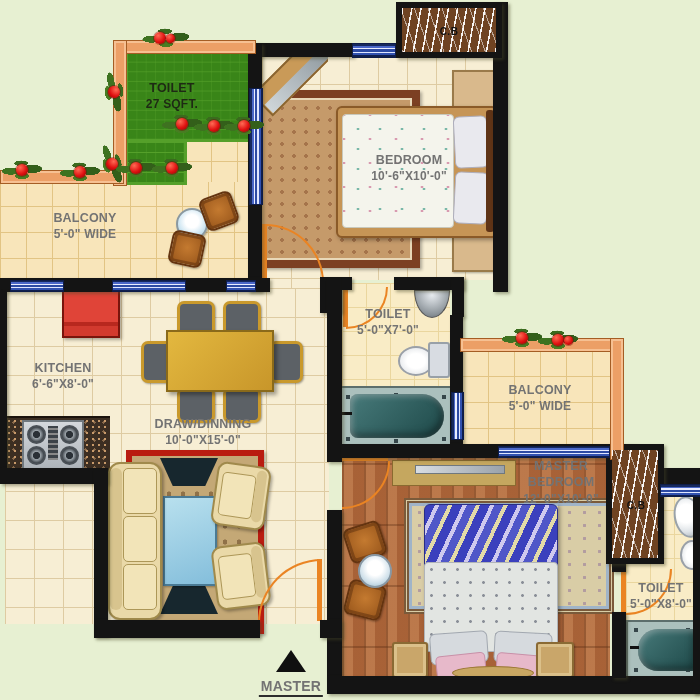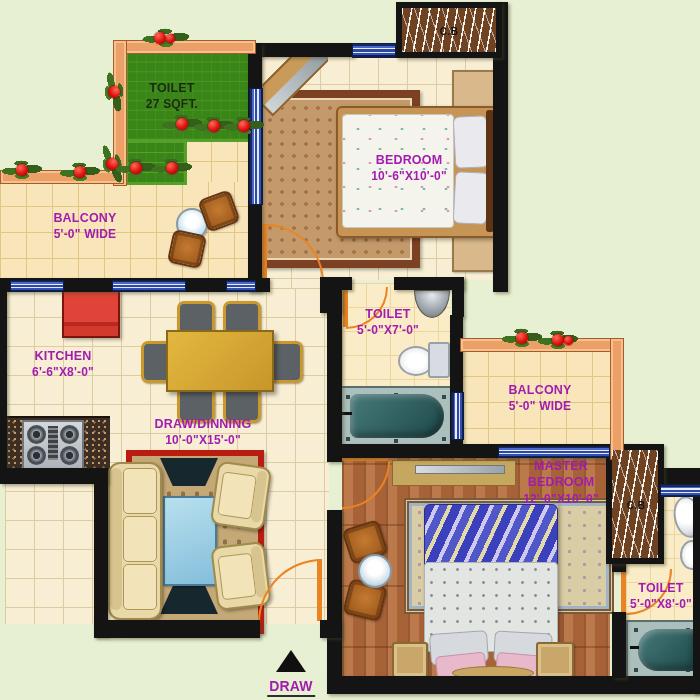--- a/index.html
+++ b/index.html
@@ -29,21 +29,21 @@
   .winH{position:absolute;z-index:45;border:1px solid #0e1c48;background:
     linear-gradient(180deg,#16295e 0 14%,#4a67c8 14% 30%,#e9edff 30% 42%,#2c4aa4 42% 60%,#dfe6ff 60% 72%,#3151b0 72% 88%,#101f4e 88% 100%)}
   .winV{position:absolute;z-index:45;border:1px solid #0e1c48;background:
     linear-gradient(90deg,#16295e 0 14%,#4a67c8 14% 30%,#e9edff 30% 42%,#2c4aa4 42% 60%,#dfe6ff 60% 72%,#3151b0 72% 88%,#101f4e 88% 100%)}
   .door{position:absolute;background:#ea8423;z-index:30}
   .arc{position:absolute;border:2px solid #ea8423;z-index:29;background:transparent}
   .cbx{position:absolute;background:#6f4322;z-index:46;
     background-image:repeating-linear-gradient(100deg,rgba(255,255,255,.95) 0 1.5px,transparent 1.5px 9px),
     repeating-linear-gradient(70deg,rgba(255,255,255,.55) 0 1px,transparent 1px 13px)}
   .lbl{position:absolute;transform:translate(-50%,0);text-align:center;z-index:60;
-    font-weight:bold;font-size:12.5px;line-height:1.3;color:#a21caf;letter-spacing:.2px;white-space:nowrap}
+    font-weight:bold;font-size:12.5px;line-height:1.3;color:#737373;letter-spacing:.2px;white-space:nowrap}
   .lbl .dim{font-size:12px}
   .cbl{position:absolute;z-index:61;font-weight:bold;font-size:10px;color:#131313;
     transform:translate(-50%,-50%);letter-spacing:.5px}
   .flower{position:absolute;width:40px;height:24px;z-index:55;pointer-events:none}
   .flower .leaves{position:absolute;inset:0;background:
     radial-gradient(ellipse 13px 5px at 22% 55%,#3e7220 68%,transparent 70%),
     radial-gradient(ellipse 14px 6px at 76% 45%,#335f1a 68%,transparent 70%),
     radial-gradient(ellipse 10px 5px at 50% 74%,#477d22 68%,transparent 70%),
     radial-gradient(ellipse 10px 4px at 48% 22%,#3a6b1e 68%,transparent 70%)}
   .flower .rose{position:absolute;left:14px;top:6px;width:12px;height:12px;border-radius:50%;
@@ -286,21 +286,21 @@
     <span class="dim">27 SQFT.</span>
   </div>
   <div class="lbl" style="left:85px;top:210px">
     <span>BALCONY</span><br>
     <span class="dim">5'-0" WIDE</span>
   </div>
   <div class="lbl" style="left:409px;top:152px">
     <span>BEDROOM</span><br>
     <span class="dim">10'-6"X10'-0"</span>
   </div>
-  <div class="lbl" style="left:63px;top:348px">
+  <div class="lbl" style="left:63px;top:360px">
     <span>KITCHEN</span><br>
     <span class="dim">6'-6"X8'-0"</span>
   </div>
   <div class="lbl" style="left:388px;top:306px">
     <span>TOILET</span><br>
     <span class="dim">5'-0"X7'-0"</span>
   </div>
   <div class="lbl" style="left:203px;top:416px">
     <span>DRAW/DINNING</span><br>
     <span class="dim">10'-0"X15'-0"</span>
@@ -313,16 +313,16 @@
     <span>MASTER BEDROOM</span><br>
     <span class="dim">12'-0"X10'-0"</span>
   </div>
   <div class="lbl" style="left:661px;top:580px">
     <span>TOILET</span><br>
     <span class="dim">5'-0"X8'-0"</span>
   </div>
 
   <div class="abs" style="left:276px;top:650px;width:0;height:0;border-left:15px solid transparent;border-right:15px solid transparent;border-bottom:22px solid #101010;z-index:60"></div>
   <div class="lbl" style="left:291px;top:677px;font-size:14px">
-    <span style="border-bottom:2px solid #2d2d2d;padding:0 2px 1px">DRAW</span>
+    <span style="border-bottom:2px solid #2d2d2d;padding:0 2px 1px">MASTER</span>
   </div>
 
 </div>
 
 </body></html>

